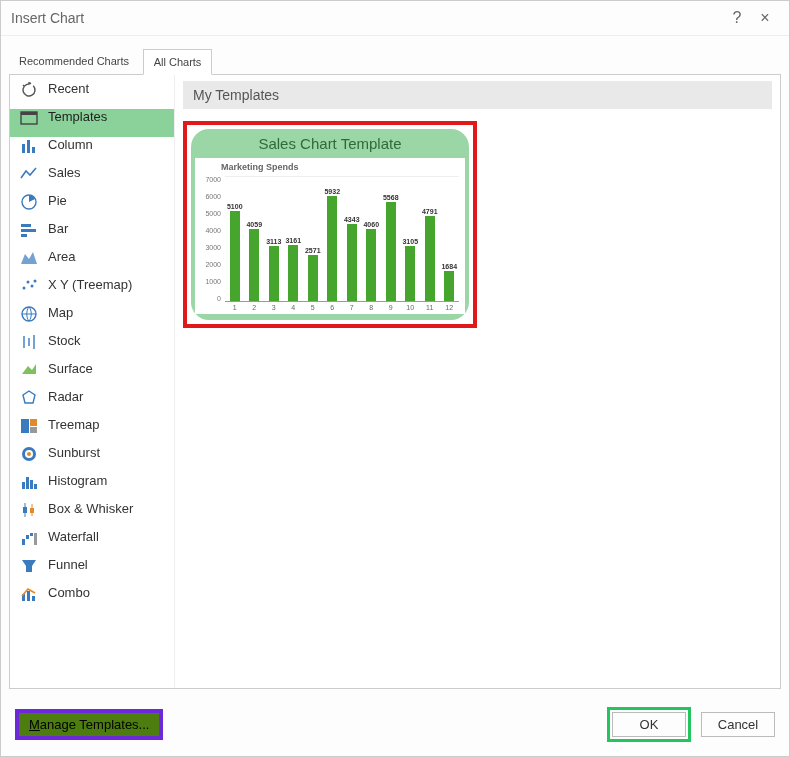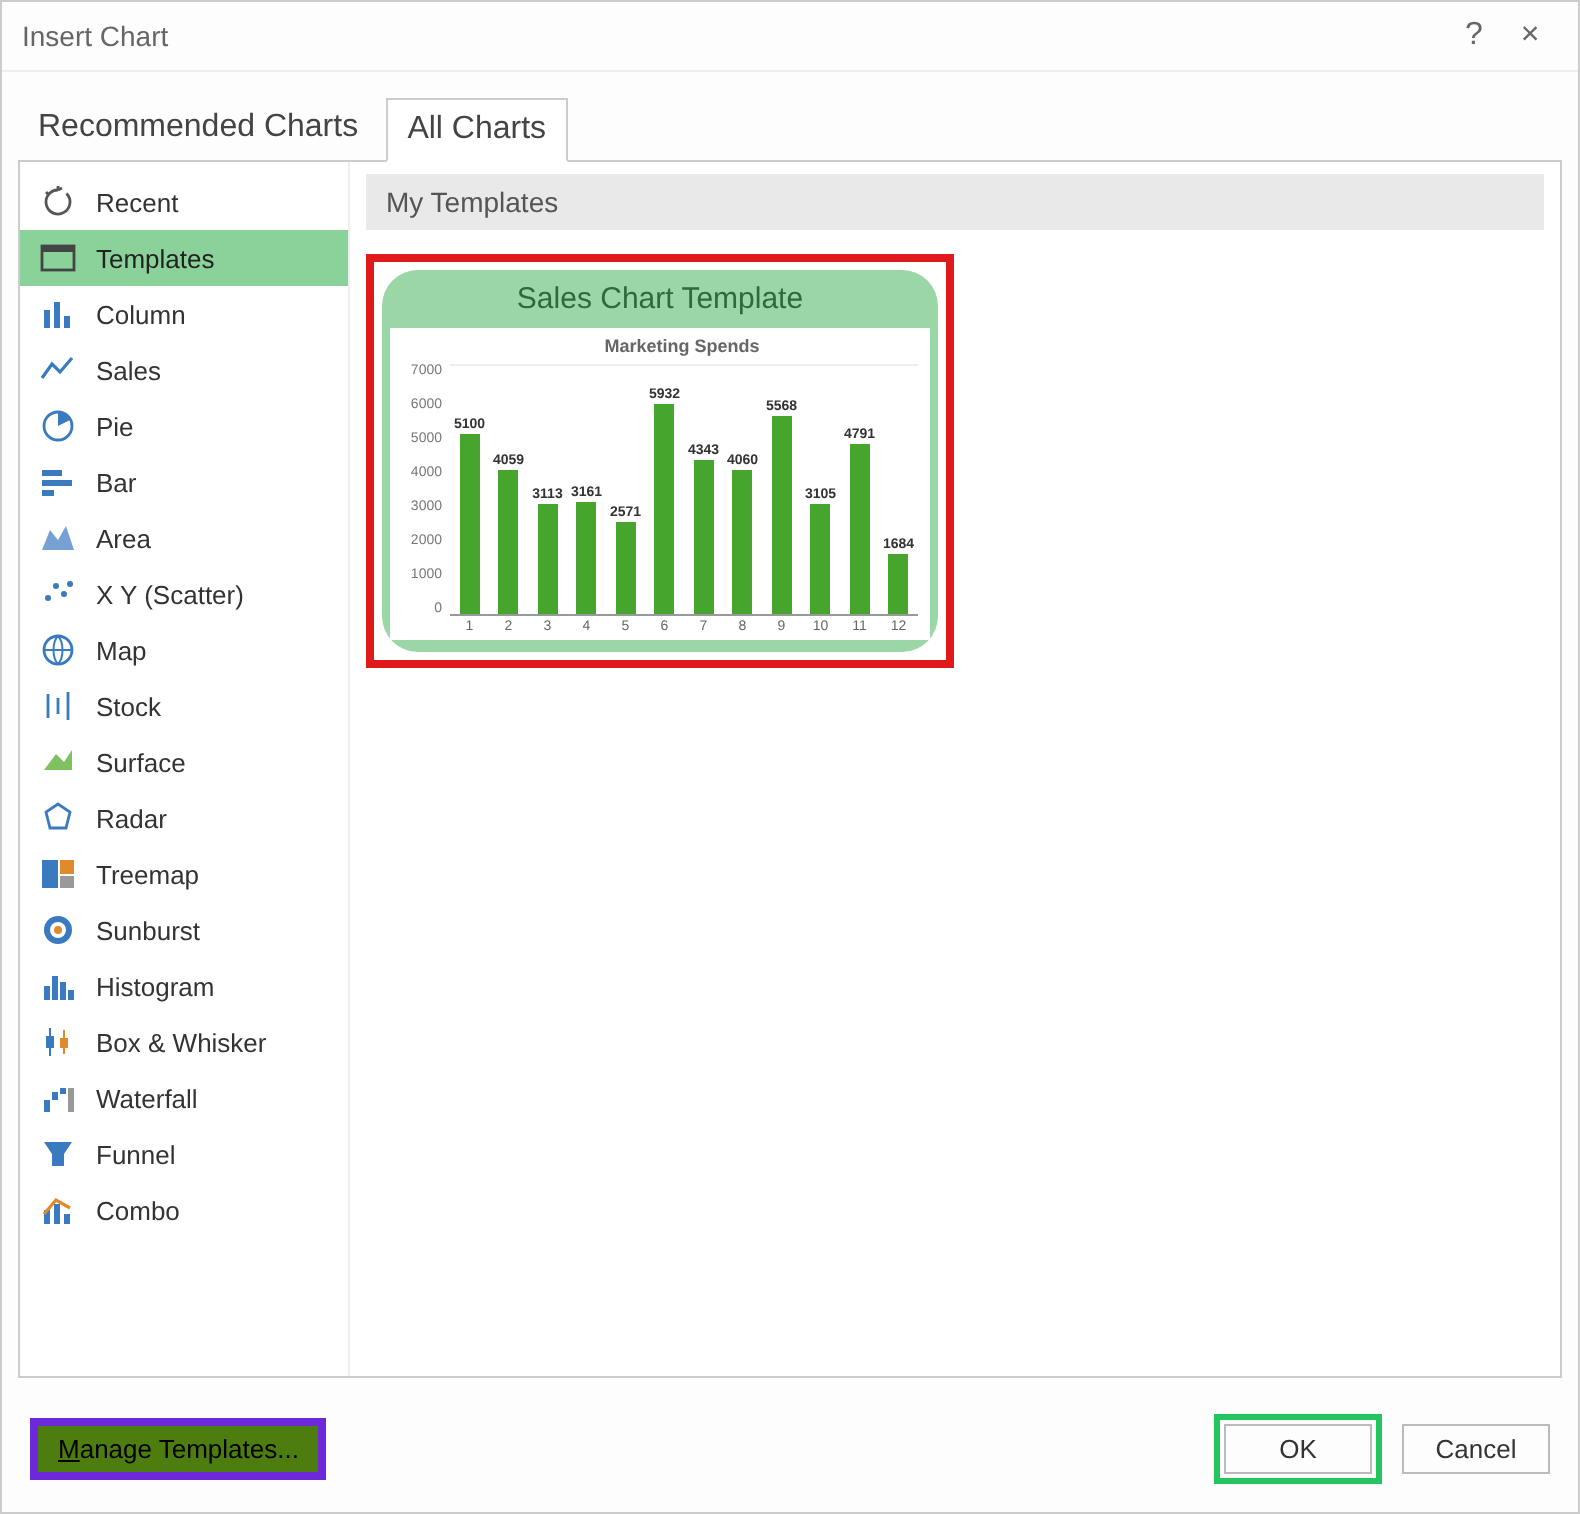--- a/index.html
+++ b/index.html
@@ -2,35 +2,35 @@
 <html><head>
 <meta charset="utf-8">
 <style>
 html,body{margin:0;padding:0;font-family:"Segoe UI",Tahoma,sans-serif;font-size:13px;color:#444;background:#fff}
 .dialog{width:790px;height:757px;border:1px solid #ccc;box-sizing:border-box;display:flex;flex-direction:column;background:#fdfdfd}
 .titlebar{height:34px;display:flex;align-items:center;padding:0 10px;border-bottom:1px solid #eee;color:#666;font-size:14px}
 .titlebar .title{flex:1}
 .titlebar .help{width:28px;text-align:center;color:#666;font-size:16px}
 .titlebar .close{width:28px;text-align:center;color:#666;font-size:16px}
 .tabs{padding:12px 8px 0 8px}
-.tabs .tab{display:inline-block;padding:6px 10px;font-size:16px;color:#444;cursor:pointer}
+.tabs .tab{display:inline-block;padding:6px 10px;font-size:11px;color:#444;cursor:pointer}
 .tabs .tab.active{border:1px solid #ccc;border-bottom:1px solid #fff;background:#fff;position:relative;top:1px}
 .tabcontent{flex:1;border:1px solid #ccc;margin:0 8px 8px 8px;display:flex;overflow:hidden;background:#fff}
 .sidebar{width:164px;border-right:1px solid #eee;padding-top:6px;overflow-y:auto}
-.side-item{display:flex;align-items:center;height:28px;padding:0 8px;cursor:pointer;color:#333;font-size:13px}
+.side-item{display:flex;height:28px;padding:0 8px;cursor:pointer;color:#333;font-size:13px}
 .side-item .sicon{width:22px;height:18px;margin-right:8px;display:flex;align-items:center;justify-content:center}
 .side-item.selected{background:#8bd29a;color:#222}
 .mainpane{flex:1;padding:6px 8px;overflow:auto}
 .section-header{background:#e9e9e9;padding:6px 10px;font-weight:400;color:#555;font-size:14px}
 .template-wrap{margin-top:12px}
 .template-outer{border:4px solid #e01a1a;padding:4px;display:inline-block}
 .template-card{width:270px;background:#9ad6a6;padding:4px 4px 6px 4px;border-radius:18px;}
 .template-title{color:#2f6a3a;text-align:center;font-size:15px;padding:2px 0}
 .chart-area{background:#fff;margin-top:4px;padding:4px 4px 2px 26px;position:relative;height:150px}
-.chart-subtitle{text-align:center;font-size:9px;color:#666;font-weight:600;margin-bottom:4px}
+.chart-subtitle{font-size:9px;color:#666;font-weight:600;margin-bottom:4px}
 .yaxis{position:absolute;left:2px;top:18px;bottom:12px;width:24px;font-size:7px;color:#777;display:flex;flex-direction:column;justify-content:space-between;text-align:right}
 .bars{position:absolute;left:30px;right:6px;bottom:12px;top:18px;display:flex;align-items:flex-end;border-top:1px solid #eee;border-bottom:1px solid #999}
 .barcol{flex:1;display:flex;flex-direction:column;align-items:center;justify-content:flex-end;height:100%;position:relative}
 .barval{font-size:7px;font-weight:700;color:#333;margin-bottom:1px}
 .bar{width:10px;background:#46a52c}
 .barx{font-size:7px;color:#666;margin-top:2px;position:absolute;bottom:-10px}
 .footer{display:flex;align-items:center;padding:10px 14px 14px 14px}
 .footer .spacer{flex:1}
 .btn{min-width:74px;padding:4px 12px;font-size:13px;background:#fdfdfd;border:1px solid #bbb;cursor:pointer;color:#333}
 .ok-wrap{border:3px solid #22c55e;padding:2px;margin-right:10px}
@@ -121,21 +121,21 @@
       </div>
       <div class="side-item">
         <span class="sicon">
             <svg width="18" height="16" viewBox="0 0 18 16">
               <circle cx="4" cy="10" r="1.5" fill="#3a7abf"></circle>
               <circle cx="8" cy="4" r="1.5" fill="#3a7abf"></circle>
               <circle cx="12" cy="8" r="1.5" fill="#3a7abf"></circle>
               <circle cx="15" cy="3" r="1.5" fill="#3a7abf"></circle>
             </svg>
           </span>
-        <span>X Y (Scatter)</span>
+        <span>X Y (Treemap)</span>
       </div>
       <div class="side-item">
         <span class="sicon">
             <svg width="18" height="18" viewBox="0 0 18 18">
               <circle cx="9" cy="9" r="7" fill="none" stroke="#3a7abf" stroke-width="1.4"></circle>
               <path d="M2 9h14M9 2c3 3 3 11 0 14M9 2c-3 3-3 11 0 14" fill="none" stroke="#3a7abf" stroke-width="1"></path>
             </svg>
           </span>
         <span>Map</span>
       </div>

